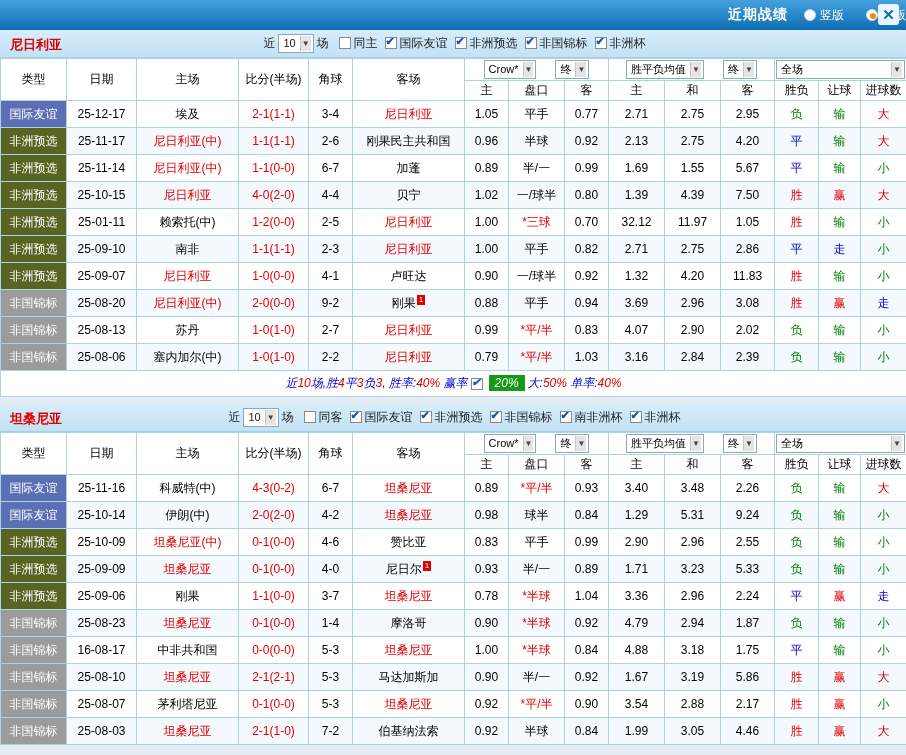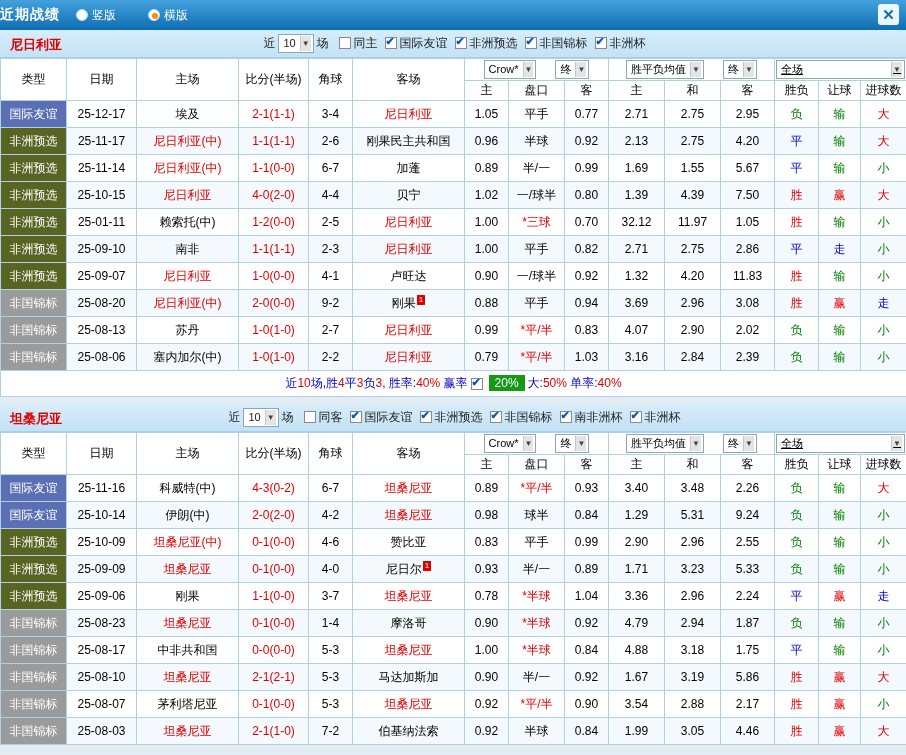--- a/index.html
+++ b/index.html
@@ -1,23 +1,23 @@
 <!DOCTYPE html>
 <html><head>
 <meta charset="utf-8">
 <style>
   * { box-sizing: border-box; margin: 0; padding: 0; }
   html,body { width: 906px; height: 755px; overflow: hidden; }
   body { background:#e3ecf3; font-family:"Liberation Sans", sans-serif; font-size:12px; color:#000; }
 
   
   .topbar { height:30px; background:linear-gradient(#43a1dc,#0f6eb2); position:relative;
-            display:flex; align-items:center; justify-content:flex-start; color:#fff; }
+            display:flex; align-items:center; justify-content:flex-end; color:#fff; }
   .topbar .title { font-weight:bold; font-size:14px; margin-right:16px; letter-spacing:1px; }
-  .radio-group { display:inline-flex; align-items:center; gap:32px; }
+  .radio-group { display:inline-flex; align-items:center; gap:22px; }
   .radio-item { display:inline-flex; align-items:center; gap:4px; cursor:pointer; font-size:12px; }
   .radio { width:12px; height:12px; border-radius:50%; background:#fff; border:1px solid #bcd9ef; position:relative; display:inline-block; }
   .radio.on::after { content:""; position:absolute; left:3px; top:3px; width:6px; height:6px; border-radius:50%; background:#ff8a00; }
   .close-btn { position:absolute; right:7px; top:4px; width:21px; height:21px; background:#eaf5fc; color:#0f6eb2;
                border-radius:3px; font-weight:bold; font-size:15px; line-height:21px; text-align:center; cursor:pointer; }
 
   
   .secbar { height:28px; background:linear-gradient(#d7edfa,#c2e2f5); border-bottom:1px solid #a9cde5;
             position:relative; display:flex; align-items:center; justify-content:center; }
   .team-name { position:absolute; left:10px; top:6px; color:#e10000; font-weight:bold; font-size:13px; }
@@ -25,40 +25,40 @@
   .filters .lbl { margin:0 3px; }
   .cb-item { display:inline-flex; align-items:center; margin-left:7px; }
   .cb { width:12px; height:12px; background:#fff; border:1px solid #8a8a8a; display:inline-block; position:relative; margin-right:3px; cursor:pointer; }
   .cb.on::after { content:"\2714"; position:absolute; top:-3px; left:0; color:#0a58c0; font-size:11px; font-weight:bold; }
   .cb.sm { vertical-align:middle; margin:0 3px; }
 
   
   .sel { display:inline-flex; align-items:center; justify-content:space-between; background:#fff;
          border:1px solid #89a8bf; padding:1px 2px 1px 4px; font-size:11px; line-height:13px; cursor:pointer; }
   .sel .arr { font-size:8px; color:#444; margin-left:4px; background:#e4e4e4; border-left:1px solid #c6c6c6; padding:1px 1px; }
-  .sel.wide { width:132px;text-decoration:underline; }
+  .sel.wide { width:132px; }
   .selwrap { display:flex; gap:19px; justify-content:center; align-items:center; }
 
   
   table { border-collapse:collapse; width:906px; background:#fff; table-layout:fixed; }
   th, td { border:1px solid #b0d0e5; text-align:center; overflow:hidden; white-space:nowrap; }
   thead th { height:17px; font-weight:normal; font-size:12px; background:#fff; padding:1px; }
   tbody td { height:27px; font-size:12px; }
   tr.alt td { background:#f3f9fd; }
   td.t-blue  { background:#5b6fb5 !important; color:#fff; }
   td.t-olive { background:#596322 !important; color:#fff; }
   td.t-gray  { background:#9b9b9b !important; color:#fff; }
   .red   { color:#e10000; }
   .score { color:#e10000; }
   .res-r { color:#e10000; }
   .res-g { color:#008000; }
   .res-b { color:#0000d0; }
   .sup { background:#e10000; color:#fff; font-size:8px; line-height:10px; padding:0 2px; margin-left:1px; display:inline-block; vertical-align:top; }
 
-  tr.summary td { height:26px; background:#fff; }
+  tr.summary td { height:26px; background:#fff;font-style:italic; }
   .seg-b { color:#0000cc; }
   .seg-r { color:#e10000; }
   .badge { background:#149a14; color:#fff; padding:1px 6px; margin:0 3px; display:inline-block; }
 
   .gap { height:7px; }
 </style>
 </head>
 <body>
 
 <div class="topbar">
@@ -556,21 +556,21 @@
     <td>0.92</td>
     <td>4.79</td>
     <td>2.94</td>
     <td>1.87</td>
     <td class="res-g">负</td>
     <td class="res-g">输</td>
     <td class="res-g">小</td>
   </tr>
       <tr>
     <td class="t-gray">非国锦标</td>
-    <td>25-08-17</td>
+    <td>16-08-17</td>
     <td><span>中非共和国</span></td>
     <td class="score">0-0(0-0)</td>
     <td>5-3</td>
     <td><span class="red">坦桑尼亚</span></td>
     <td>1.00</td>
     <td class="red">*半球</td>
     <td>0.84</td>
     <td>4.88</td>
     <td>3.18</td>
     <td>1.75</td>

